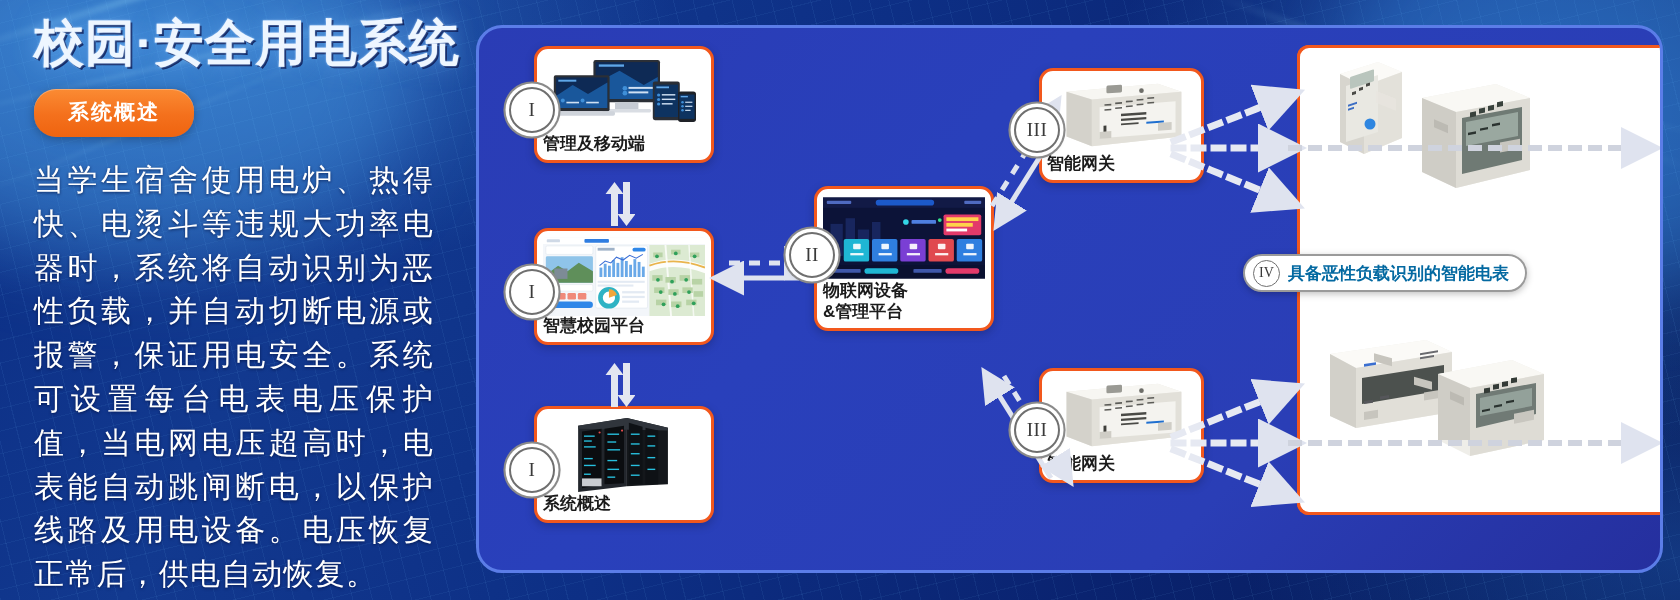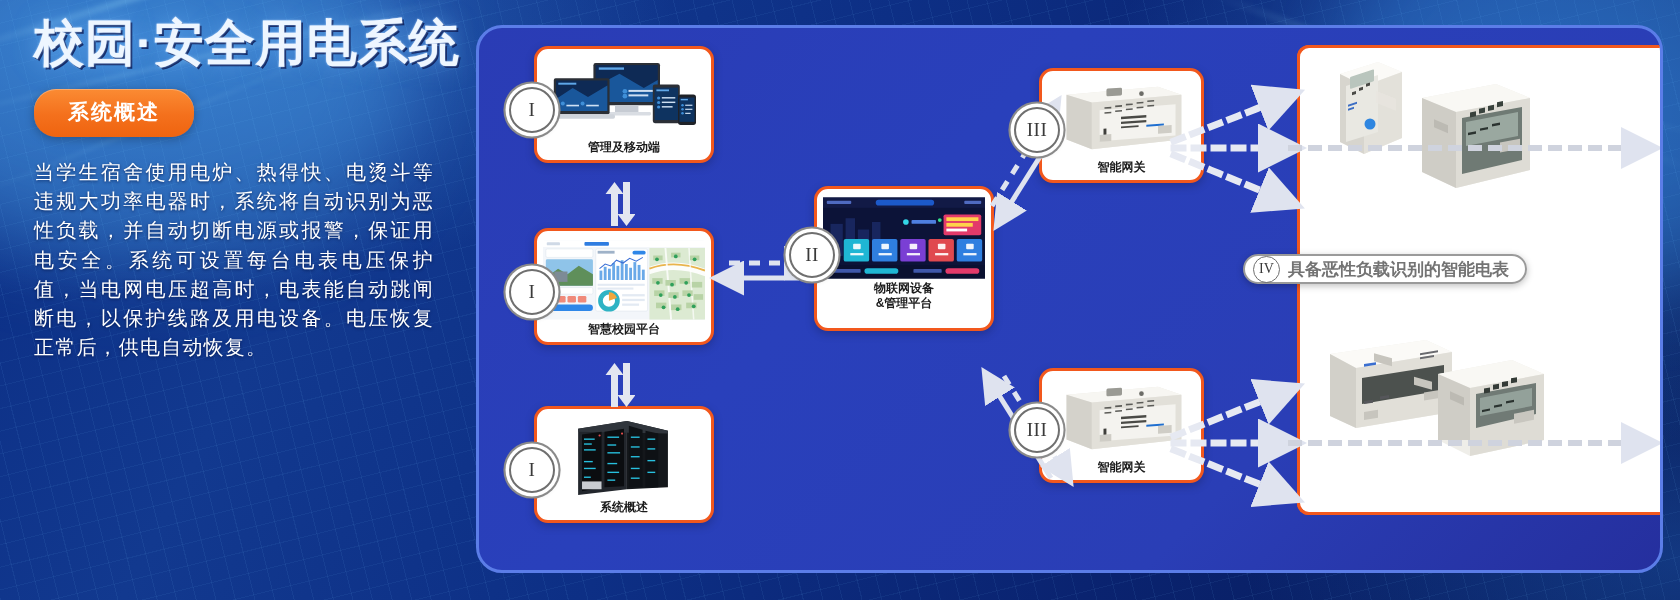--- a/index.html
+++ b/index.html
@@ -66,21 +66,21 @@
     color: #fff;
     font-size: 21px;
     font-weight: bold;
     letter-spacing: 2px;
     box-shadow: 0 2px 10px rgba(0,0,0,.28), inset 0 1px 0 rgba(255,255,255,.28);
   }
   .body-text {
     margin-top: 21px;
     width: 400px;
     color: #ffffff;
-    font-size: 20px;
+    font-size: 30px;
     line-height: 1.46;
     letter-spacing: 1.2px;
     text-align: justify;
     text-shadow: 0 1px 3px rgba(0,15,60,.75);
   }
   
   .diagram {
     position: absolute;
     left: 476px; top: 25px;
     width: 1187px; height: 548px;
@@ -95,24 +95,23 @@
     border: 3px solid #f2581d;
     border-radius: 14px;
     display: flex;
     flex-direction: column;
     align-items: center;
     justify-content: flex-start;
     box-shadow: 0 3px 10px rgba(0,0,0,.22);
   }
   .node-caption {
     color: #1b1b1b;
-    font-size: 12px;
+    font-size: 17px;
     font-weight: 600;
     line-height: 1.22;
-    text-align: center;
     width: 100%;
   }
   .node-thumb {
     width: 100%;
     flex: 1 1 auto;
     display: flex;
     align-items: center;
     justify-content: center;
     overflow: hidden;
     position: relative;
@@ -143,41 +142,41 @@
   .meters-panel {
     position: absolute;
     background: #fff;
     border: 3px solid #f2581d;
     border-radius: 12px;
     overflow: hidden;
   }
   
   .callout {
     position: absolute;
-    height: 30px;
+    height: 38px;
     background: #fff;
     border: 2px solid #9a9a9a;
     border-radius: 19px;
     display: flex; align-items: center;
     padding: 0 16px 0 8px;
     gap: 8px;
     z-index: 9;
     box-shadow: 0 2px 7px rgba(0,0,0,.25);
   }
   .callout .rn {
     width: 27px; height: 27px;
     border-radius: 50%;
     border: 1.6px solid #6f6f6f;
     display: flex; align-items: center; justify-content: center;
     font-size: 14px; color: #3a3a3a;
     font-family: "Liberation Serif", "DejaVu Serif", serif;
     flex: 0 0 auto;
   }
   .callout .ct {
-    font-size: 17px; color: #737373; font-weight: 600; white-space: nowrap;
+    font-size: 17px; color: #0369a1; font-weight: 600; white-space: nowrap;
   }
 </style>
 </head>
 <body>
 
 <div id="root">
 
   <div class="bg-mesh"></div>
   <div class="bg-glow" style="left:-140px;top:-120px;width:560px;height:380px;background:rgba(90,190,255,.30);"></div>
   <div class="bg-glow" style="left:1330px;top:-130px;width:520px;height:420px;background:rgba(70,170,255,.28);"></div>

